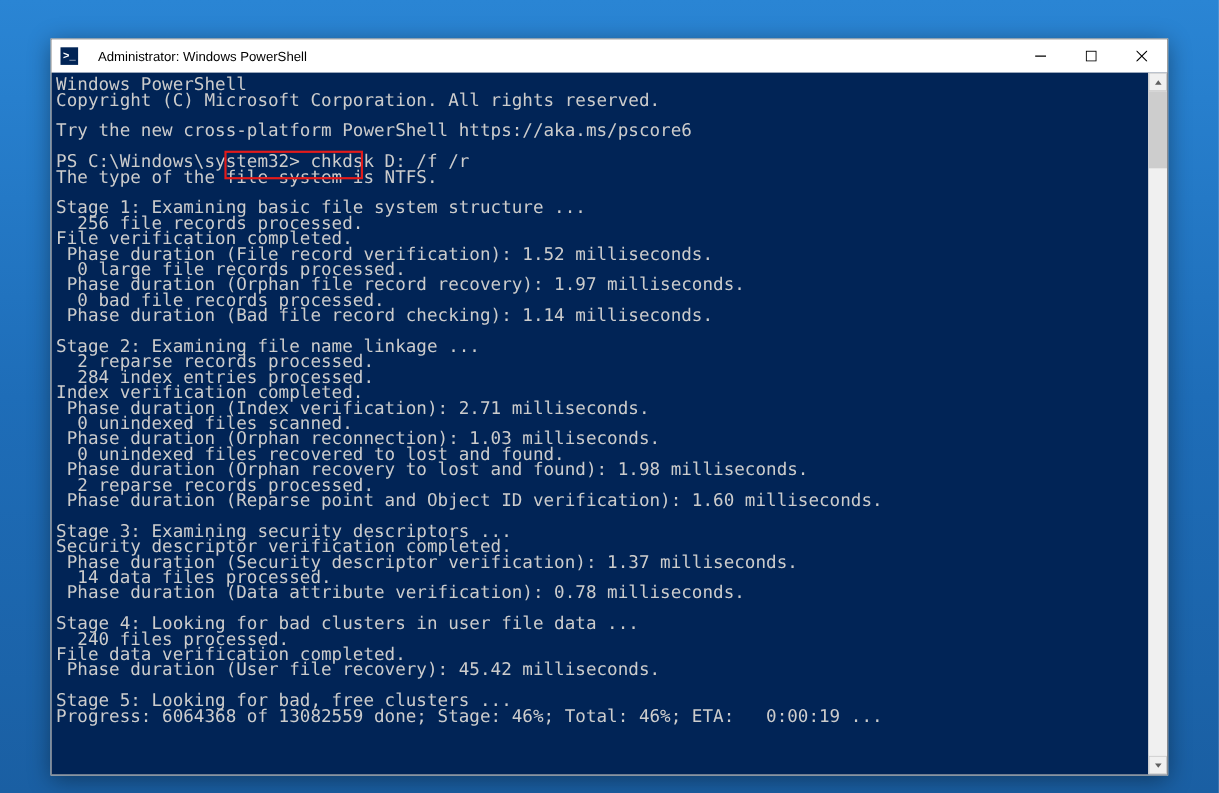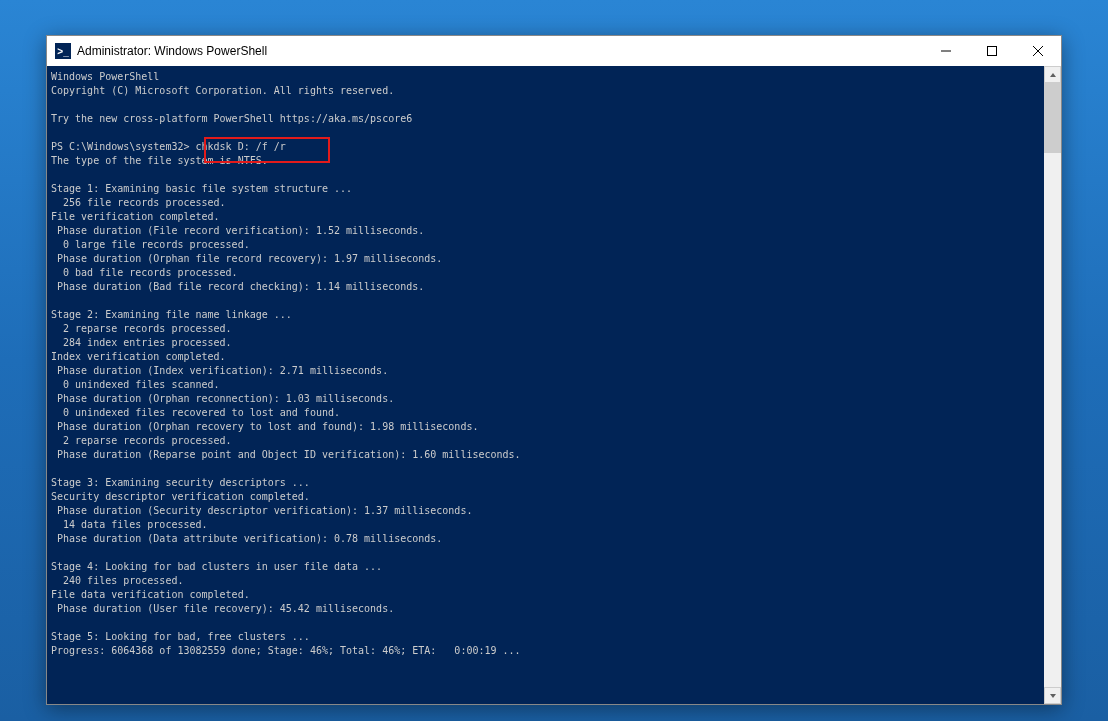--- a/index.html
+++ b/index.html
@@ -27,21 +27,21 @@
     color:#000;
     user-select:none;
   }
   .title-icon{
     width:16px;height:16px;
     margin:0 6px 0 8px;
     background:#012456;
     display:inline-flex;align-items:center;justify-content:center;
     color:#fff;font-size:10px;font-weight:bold;
   }
-  .title-text{flex:0 0 auto;}
+  .title-text{flex:0 0 auto;margin-left:12px;}
   .title-spacer{flex:1;}
   .title-btn{
     width:46px;height:30px;
     display:flex;align-items:center;justify-content:center;
     font-size:10px;color:#000;
     cursor:pointer;
   }
   .title-btn svg{width:10px;height:10px;stroke:currentColor;stroke-width:1;fill:none;}
   .console-wrap{
     flex:1;
@@ -51,21 +51,21 @@
     overflow:hidden;
   }
   .console{
     flex:1;
     padding:4px 4px 4px 4px;
     overflow:hidden;
   }
   pre.term{
     margin:0;
     font-family:Consolas,'Lucida Console',monospace;
-    font-size:10px;
+    font-size:16px;
     line-height:14px;
     color:#cccccc;
     white-space:pre;
   }
   .hl-box{
     position:absolute;
     border:2px solid #e21b1b;
     pointer-events:none;
   }
   .scrollbar{

